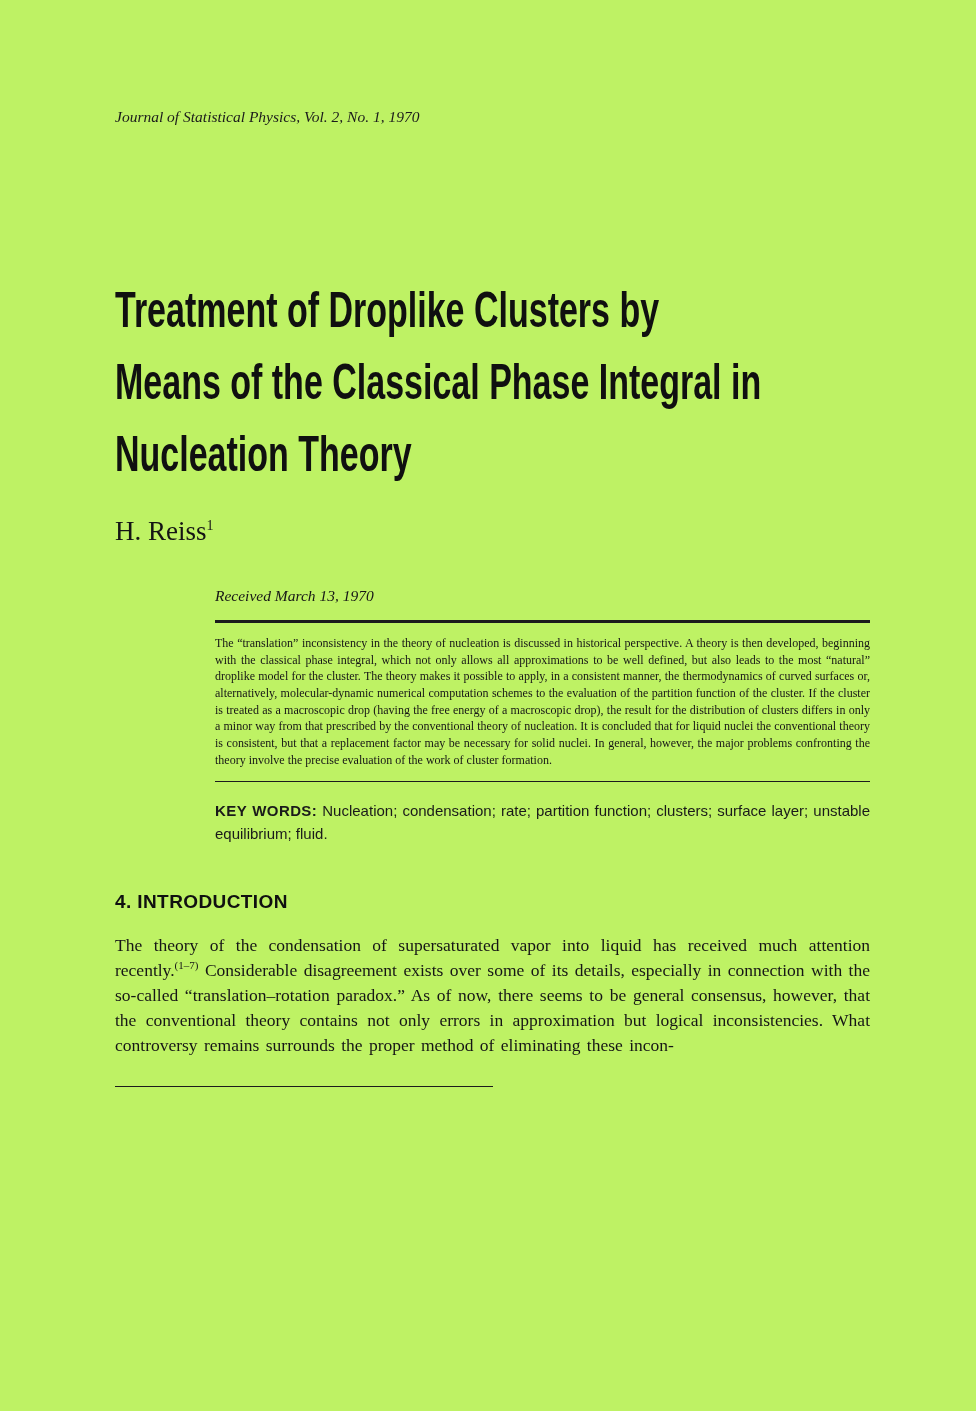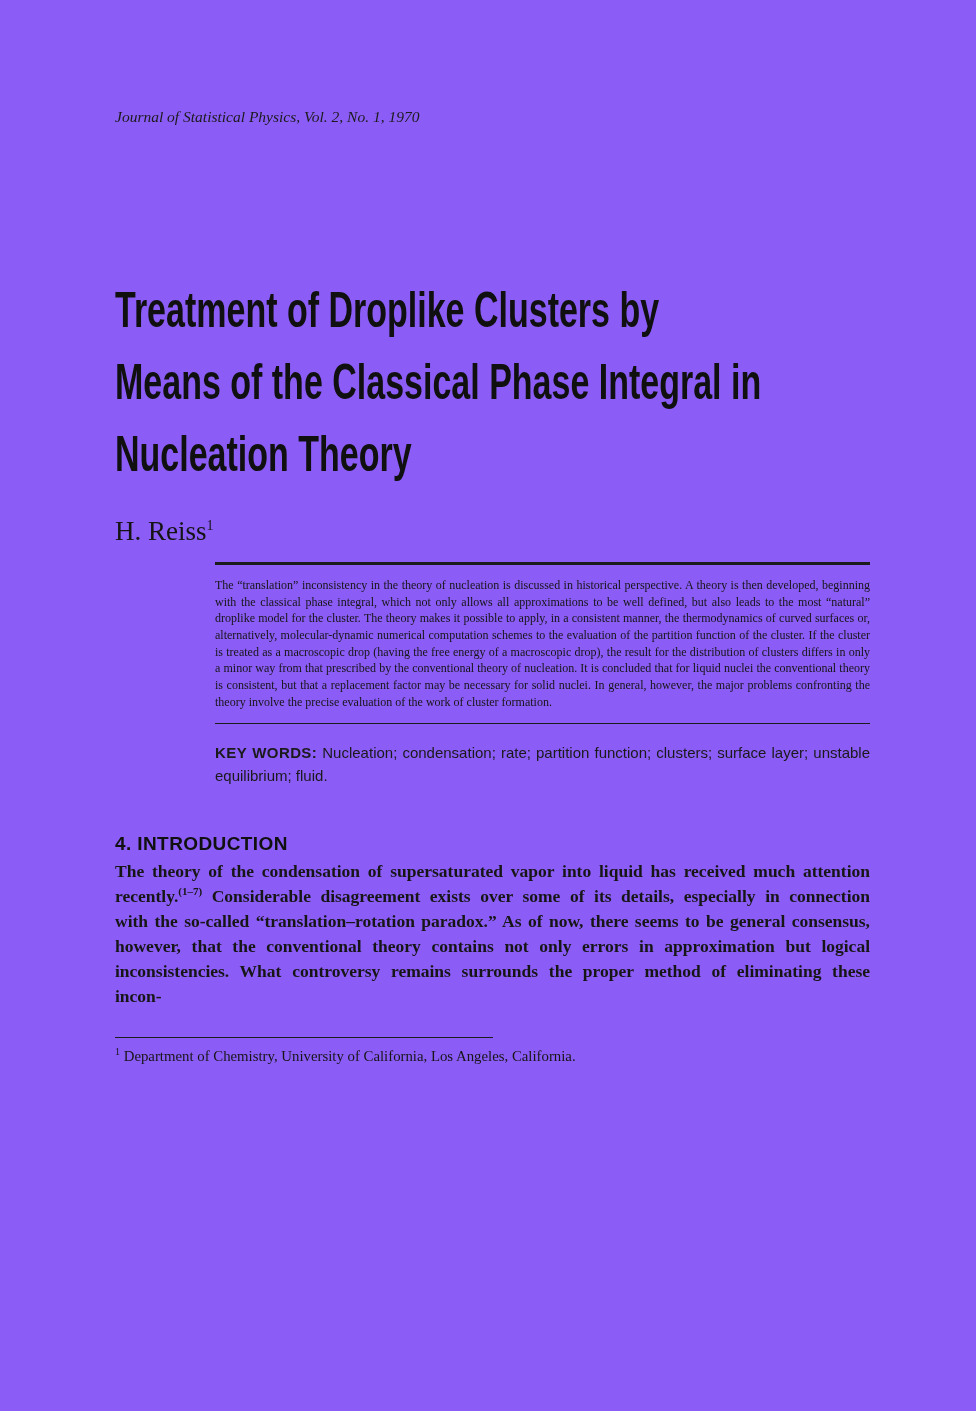--- a/index.html
+++ b/index.html
@@ -1,20 +1,20 @@
 <!DOCTYPE html>
 <html><head>
 <meta charset="utf-8">
 <style>
   * { box-sizing: border-box; }
   html, body { margin: 0; padding: 0; background: #ffffff; }
   .page {
     width: 976px;
     height: 1411px;
-    background: #8b5cf6;
+    background: #bef264;
     color: #161616;
     font-family: "Liberation Serif", serif;
     padding: 108px 106px 56px 115px;
     overflow: hidden;
     position: relative;
   }
   .journal-line {
     font-style: italic;
     font-size: 15.5px;
     color: #1b1b1b;
@@ -74,26 +74,25 @@
   }
   .section-heading {
     margin-top: 46px;
     font-family: "Liberation Sans", sans-serif;
     font-weight: 700;
     font-size: 19px;
     letter-spacing: 0.4px;
     color: #101010;
   }
   .body-par {
-    margin-top: 4px;
+    margin-top: 20px;
     font-size: 17.5px;
     line-height: 1.43;
     text-align: justify;
     word-spacing: 2px;
-    font-weight: bold;
   }
   sup.cite { font-size: 11px; }
   .footnote-rule {
     border: 0;
     border-top: 1.5px solid #1c1c1c;
     width: 378px;
     margin: 28px 0 0 0;
   }
   .footnote {
     margin-top: 8px;
@@ -116,31 +115,31 @@
   <div class="journal-line">Journal of Statistical Physics, Vol. 2, No. 1, 1970</div>
 
   <h1 class="title">
     <span class="tline">Treatment of Droplike Clusters by</span>
     <span class="tline">Means of the Classical Phase Integral in</span>
     <span class="tline">Nucleation Theory</span>
   </h1>
 
   <div class="author"><span>H. Reiss</span><sup>1</sup></div>
 
+  <div class="received">Received March 13, 1970</div>
 
   <hr class="rule-heavy">
 
   <p class="abstract">The “translation” inconsistency in the theory of nucleation is discussed in historical perspective. A theory is then developed, beginning with the classical phase integral, which not only allows all approximations to be well defined, but also leads to the most “natural” droplike model for the cluster. The theory makes it possible to apply, in a consistent manner, the thermodynamics of curved surfaces or, alternatively, molecular-dynamic numerical computation schemes to the evaluation of the partition function of the cluster. If the cluster is treated as a macroscopic drop (having the free energy of a macroscopic drop), the result for the distribution of clusters differs in only a minor way from that prescribed by the conventional theory of nucleation. It is concluded that for liquid nuclei the conventional theory is consistent, but that a replacement factor may be necessary for solid nuclei. In general, however, the major problems confronting the theory involve the precise evaluation of the work of cluster formation.</p>
 
   <hr class="rule-light">
 
   <p class="keywords"><span class="kw-label">KEY WORDS:</span><span> Nucleation; condensation; rate; partition function; clusters; surface layer; unstable equilibrium; fluid.</span></p>
 
   <div class="section-heading">4. INTRODUCTION</div>
 
   <p class="body-par"><span>The theory of the condensation of supersaturated vapor into liquid has received much attention recently.</span><sup class="cite">(1–7)</sup><span> Considerable disagreement exists over some of its details, especially in connection with the so-called “translation–rotation paradox.” As of now, there seems to be general consensus, however, that the conventional theory contains not only errors in approximation but logical inconsistencies. What controversy remains surrounds the proper method of eliminating these incon-</span></p>
 
   <hr class="footnote-rule">
 
-  <div class="footnote"><sup>1</sup><span> Department of Chemistry, University of California, Los Angeles, California.</span></div>
 
 
 </div>
 
 </body></html>

